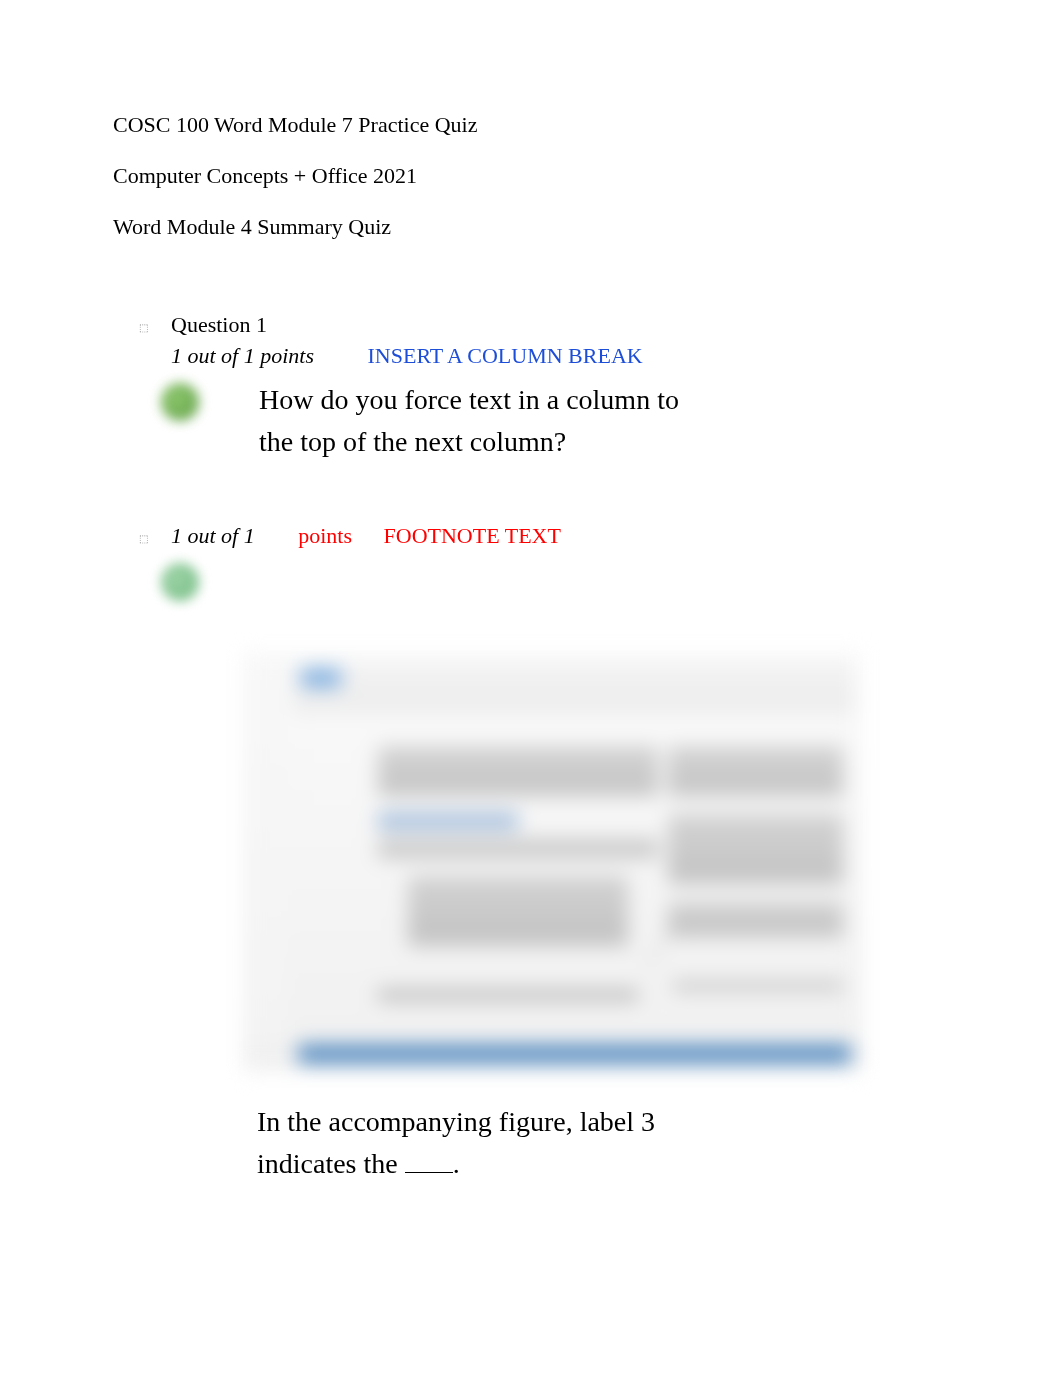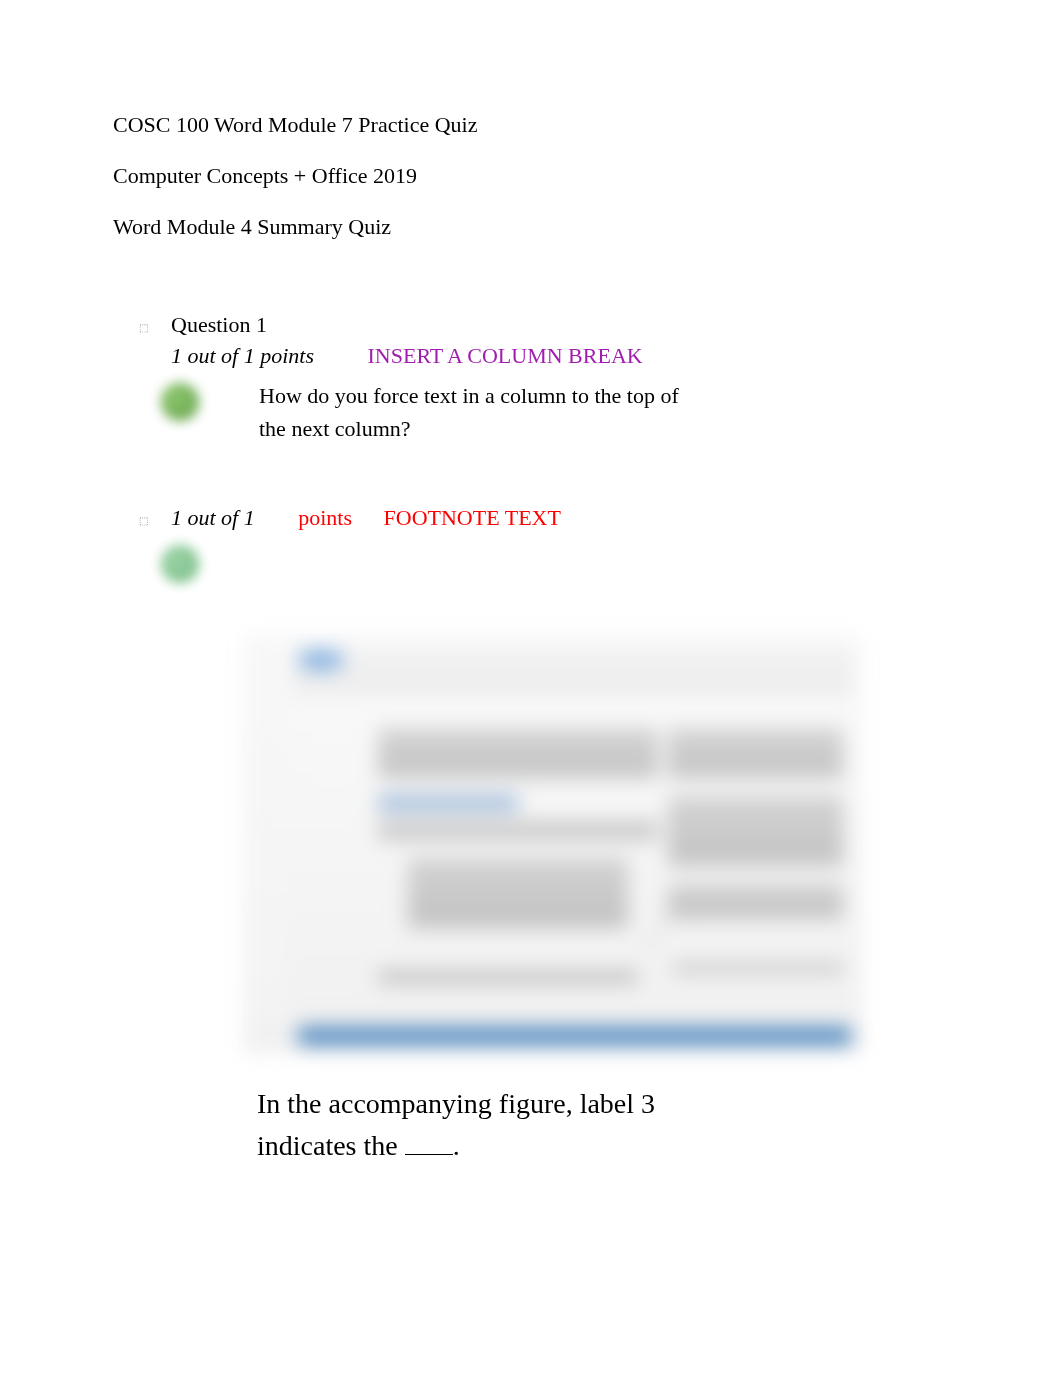--- a/index.html
+++ b/index.html
@@ -50,21 +50,21 @@
       margin-bottom: 10px;
     }
     .points-black {
       color: #000;
       font-style: italic;
     }
     .points-red {
       color: #ff0000;
     }
     .answer-red {
-      color: #a21caf;
+      color: #1d4ed8;
       margin-left: 48px;
     }
     .answer-red-2 {
       color: #ff0000;
       margin-left: 26px;
     }
     .question-body {
       display: flex;
       align-items: flex-start;
       margin-top: 8px;
@@ -79,21 +79,21 @@
       margin-top: 4px;
       flex-shrink: 0;
     }
     .green-dot-1 {
       background: radial-gradient(circle at 40% 40%, #8ec96e, #5a9840);
     }
     .green-dot-2 {
       background: radial-gradient(circle at 40% 40%, #9fd4a8, #6db87d);
     }
     .question-text {
-      font-size: 22px;
+      font-size: 28px;
       line-height: 1.5;
       max-width: 440px;
     }
     .blurred-image-container {
       margin-top: 50px;
       margin-left: 72px;
       width: 620px;
     }
     .blurred-image {
       width: 100%;
@@ -216,21 +216,21 @@
     .blank {
       display: inline-block;
       border-bottom: 1px solid #000;
       width: 48px;
     }
   </style>
 </head>
 <body>
 
 <div class="header-line">COSC 100 Word Module 7 Practice Quiz</div>
-<div class="header-line">Computer Concepts + Office 2019</div>
+<div class="header-line">Computer Concepts + Office 2021</div>
 <div class="header-line">Word Module 4 Summary Quiz</div>
 
 <div class="questions-container">
 
   <div class="question-block">
     <div class="bullet-row">
       <span class="bullet">⬚</span>
       <div class="question-content">
         <div class="question-title">Question 1</div>
         <div class="points-line">

